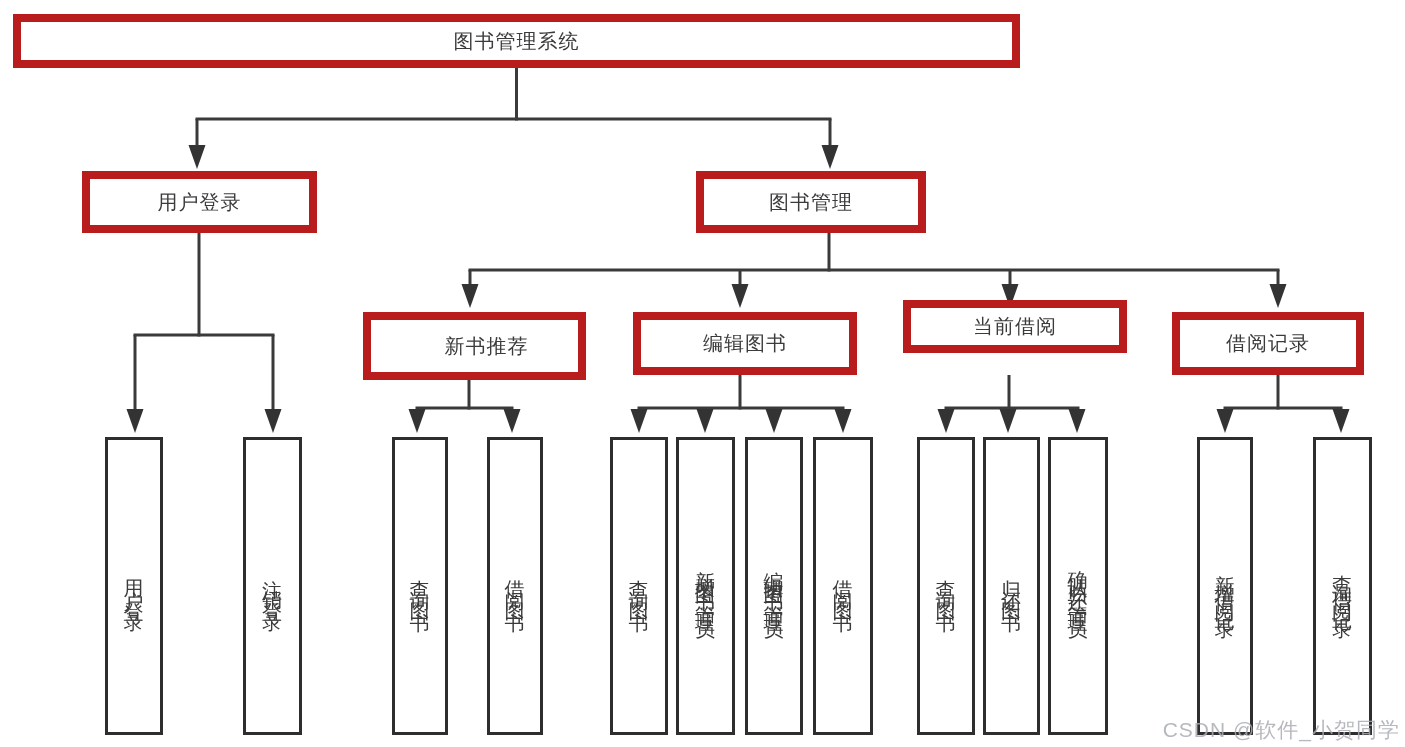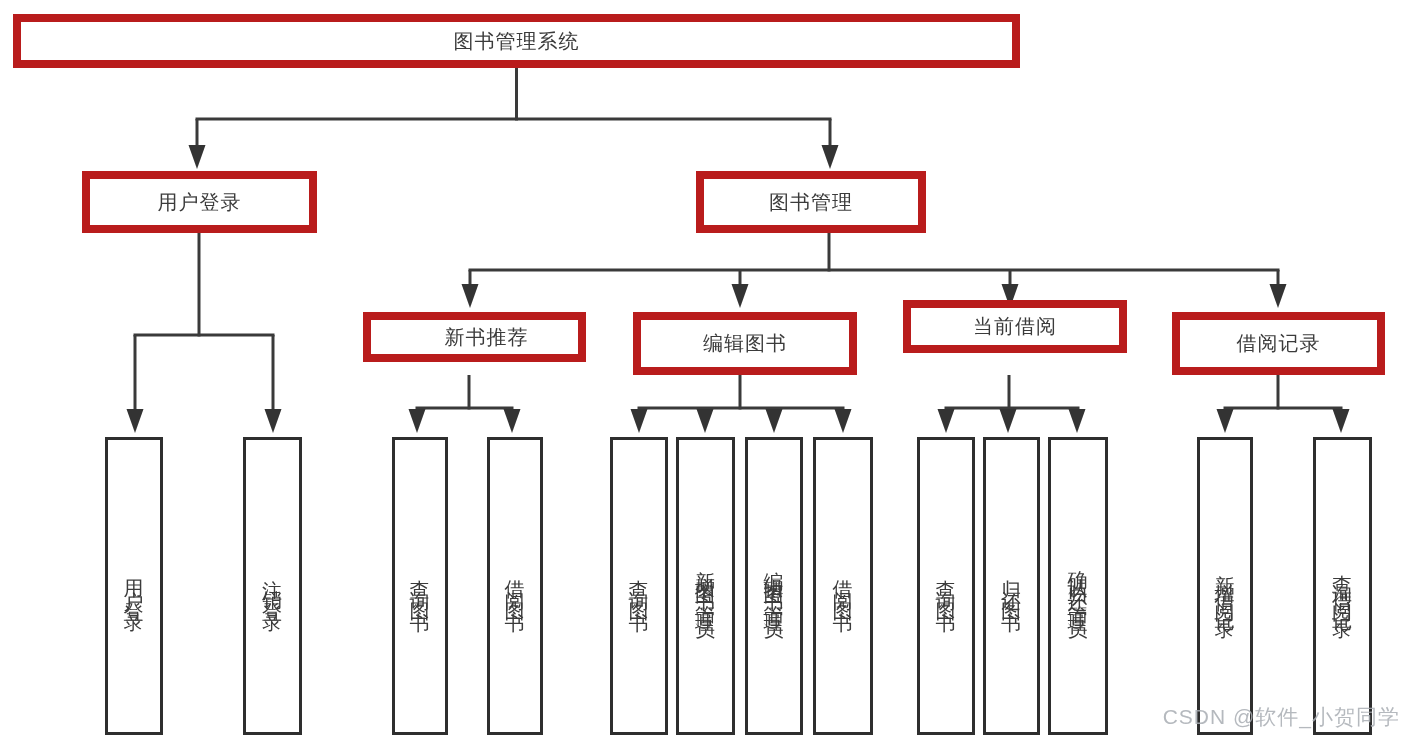--- a/index.html
+++ b/index.html
@@ -31,42 +31,42 @@
     top:437px;height:298px;
     display:flex;align-items:center;justify-content:center;
     color:#3b3b3b;font-size:20px;
     writing-mode:vertical-rl;text-orientation:mixed;
     letter-spacing:11px;line-height:1;
     white-space:nowrap;
   }
   .n-root{left:13px;top:14px;width:1007px;height:54px;}
   .n-l2a{left:82px;top:171px;width:235px;height:62px;}
   .n-l2b{left:696px;top:171px;width:230px;height:62px;font-family:Liberation Serif, serif;}
-  .n-l3a{left:363px;top:312px;width:223px;height:50px;padding-left:24px;}
+  .n-l3a{left:363px;top:312px;width:223px;height:68px;padding-left:24px;}
   .n-l3b{left:633px;top:312px;width:224px;height:63px;}
   .n-l3c{left:903px;top:300px;width:224px;height:53px;}
-  .n-l3d{left:1172px;top:312px;width:213px;height:63px;}
+  .n-l3d{left:1172px;top:312px;width:192px;height:63px;}
 
   .lf-a1{left:105px;width:58px;}
   .lf-a2{left:243px;width:59px;}
   .lf-b1{left:392px;width:56px;}
   .lf-b2{left:487px;width:56px;}
   .lf-c1{left:610px;width:58px;}
   .lf-c2{left:676px;width:59px;letter-spacing:7px;}
   .lf-c3{left:745px;width:58px;letter-spacing:7px;}
   .lf-c4{left:813px;width:60px;}
   .lf-d1{left:917px;width:58px;}
   .lf-d2{left:983px;width:57px;}
   .lf-d3{left:1048px;width:60px;letter-spacing:7px;}
   .lf-e1{left:1197px;width:56px;letter-spacing:9px;}
   .lf-e2{left:1313px;width:59px;letter-spacing:9px;}
 
   .watermark{
     position:absolute;z-index:5;
-    right:5px;bottom:16px;
+    right:5px;bottom:3px;
     font-size:21px;letter-spacing:1px;
     color:rgba(168,173,179,0.85);
     white-space:nowrap;
   }
 </style>
 </head>
 <body>
 
 <div class="stage">
 

